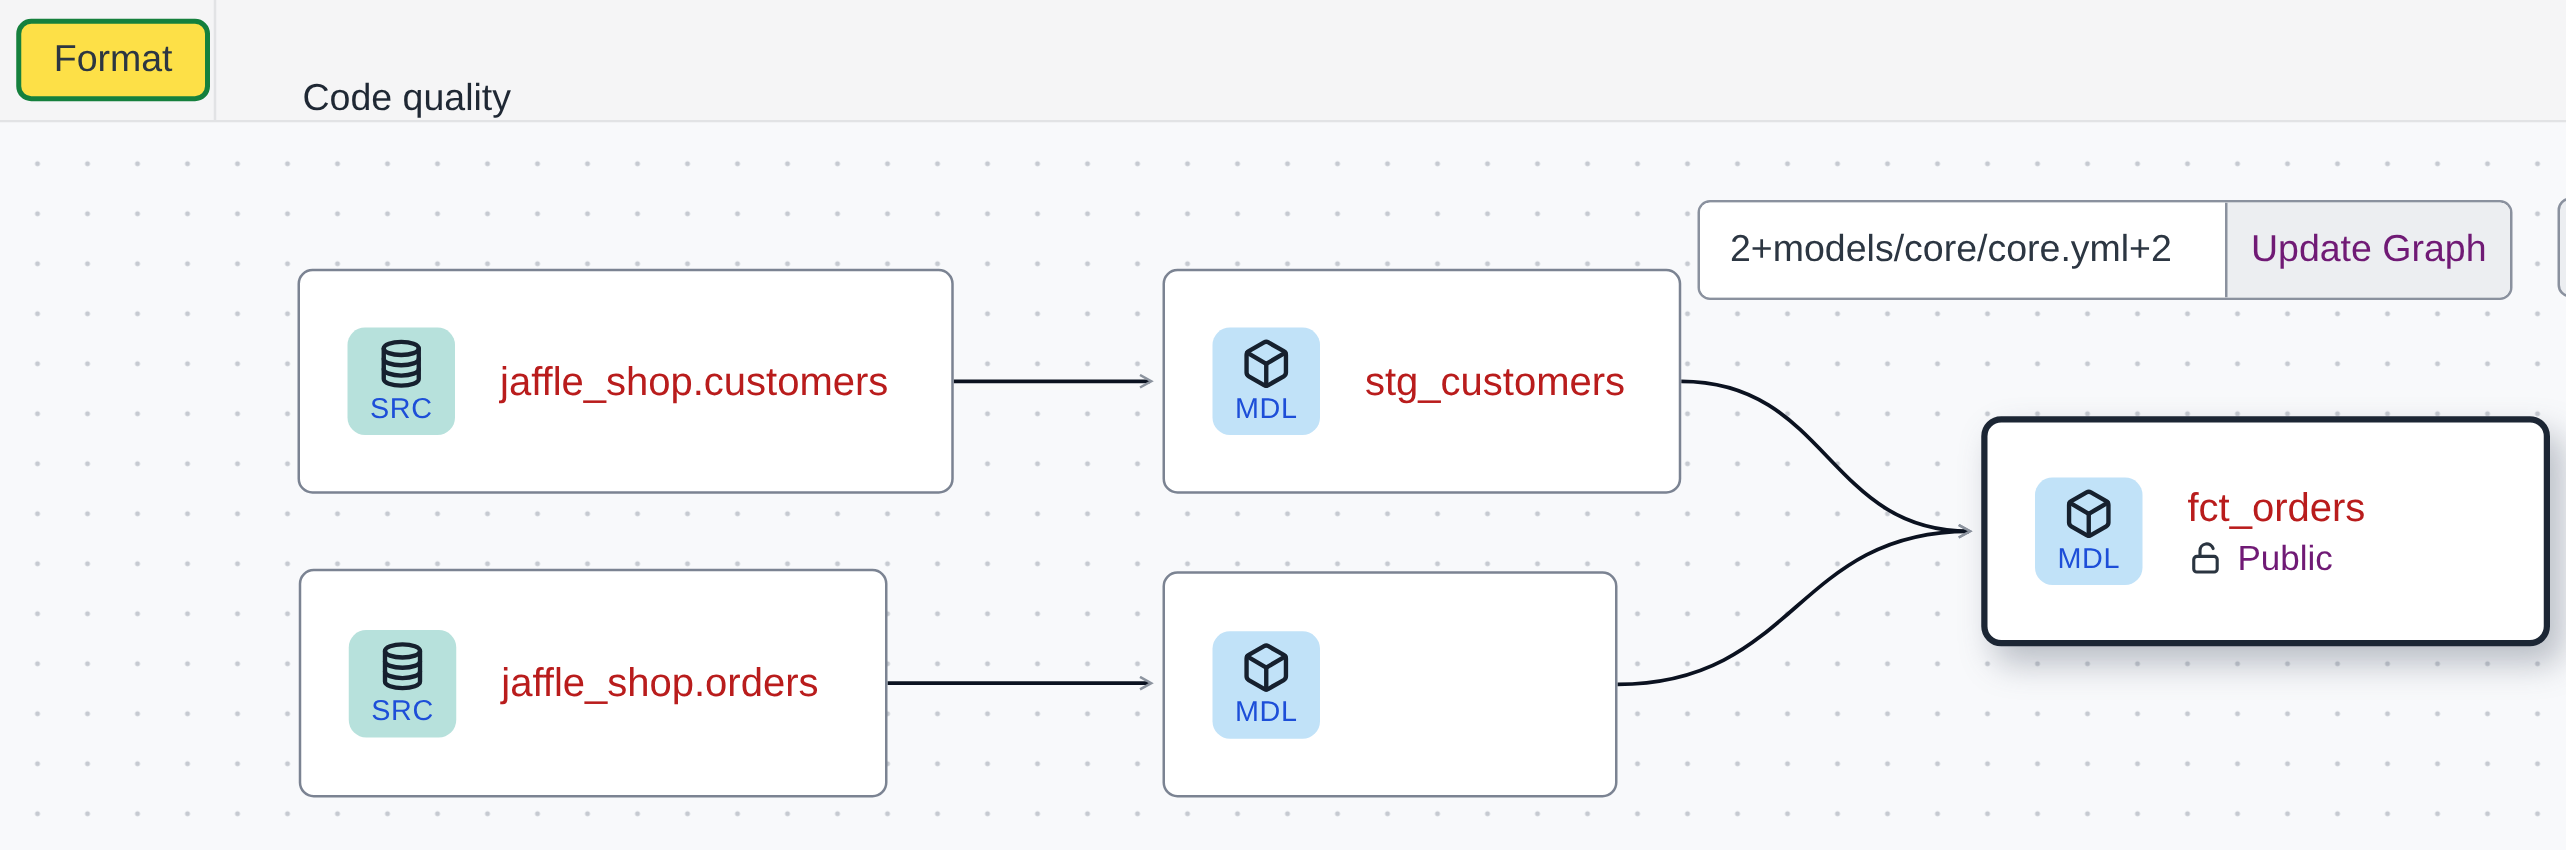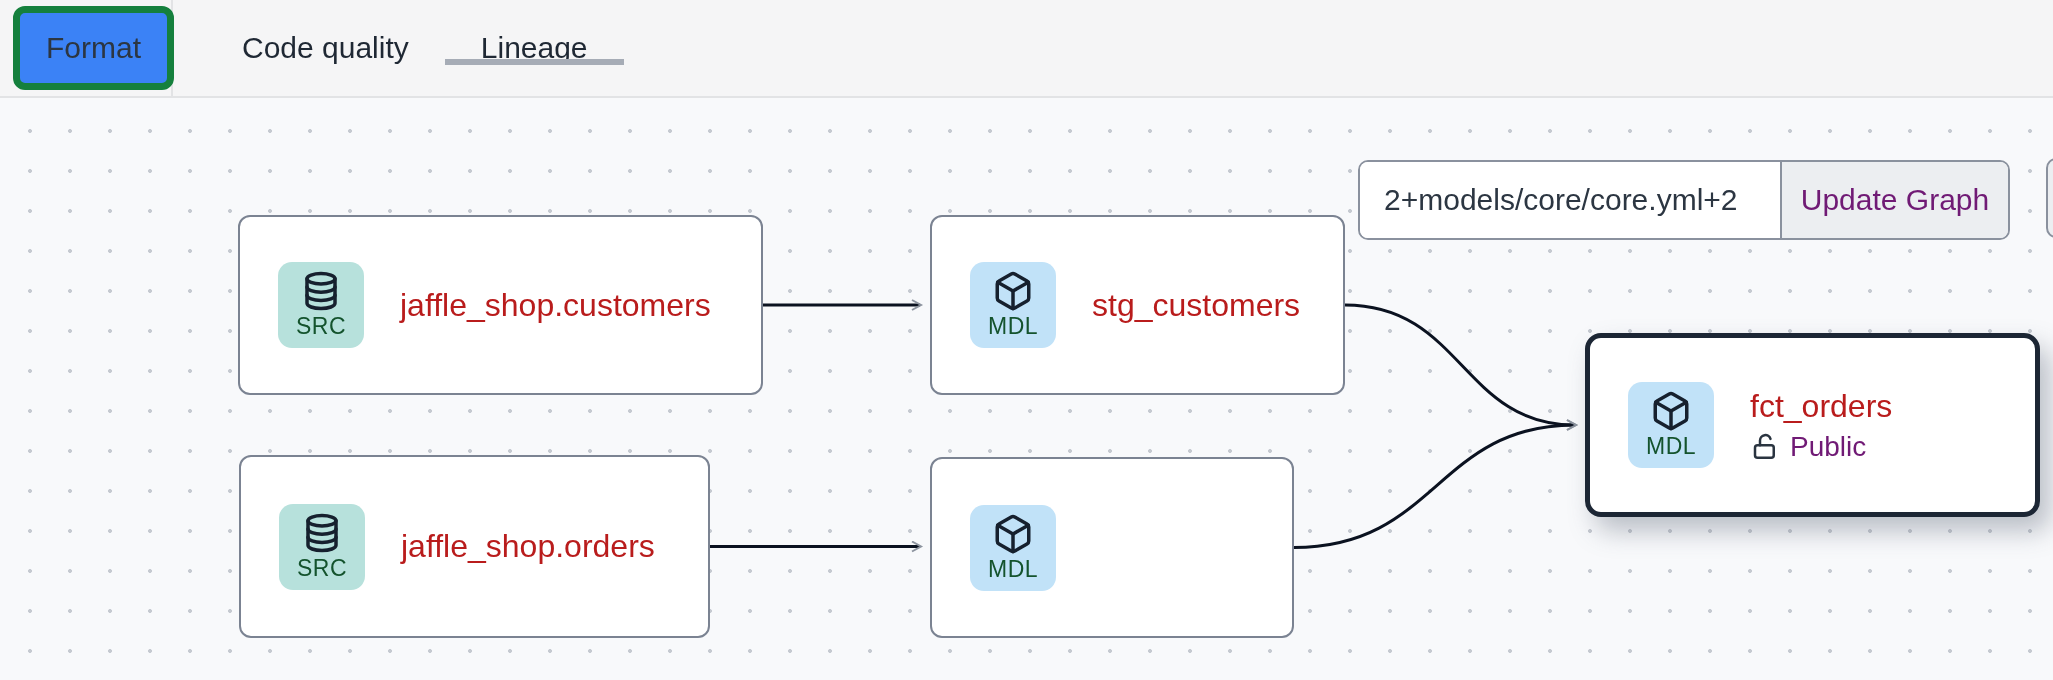--- a/index.html
+++ b/index.html
@@ -12,25 +12,25 @@
   .topbar{
     position:absolute;left:0;top:0;width:2053px;height:98px;
     background:#f5f5f6;border-bottom:2px solid #e2e3e5;
     display:flex;align-items:stretch;
   }
   .format-wrap{
     width:173px;flex:0 0 173px;display:flex;align-items:center;
     border-right:2px solid #e2e3e5;padding-left:13px;
   }
   .format-btn{
-    height:84px;padding:0 26px;background:#3b82f6;color:#2c3642;
-    border:7px solid #15803d;border-radius:12px;font-size:30px;
+    height:66px;padding:0 26px;background:#fde047;color:#2c3642;
+    border:4px solid #15803d;border-radius:12px;font-size:30px;
     font-family:"Liberation Sans", sans-serif;cursor:pointer;
   }
-  .tabs{display:flex;align-items:center;margin-left:33px;}
+  .tabs{display:flex;align-items:flex-end;margin-left:33px;}
   .tab{
     position:relative;display:flex;align-items:center;justify-content:center;
     padding:0 36px;font-size:30px;color:#1f2834;cursor:pointer;user-select:none;
   }
   .tab.active::after{
     content:"";position:absolute;left:0;right:0;bottom:0;height:6px;background:#a6acb6;
   }
   
   .canvas{
     position:absolute;left:0;top:98px;width:2053px;height:582px;
@@ -48,21 +48,21 @@
   }
   .node.selected{
     border:5px solid #1c2634;border-radius:16px;
     box-shadow:10px 14px 26px rgba(110,120,135,0.45);
   }
   .badge{
     width:86px;height:86px;border-radius:14px;flex:0 0 86px;
     display:flex;flex-direction:column;align-items:center;justify-content:center;
   }
   .badge svg{width:42px;height:42px;stroke:#16202e;fill:none;stroke-width:2;stroke-linecap:round;stroke-linejoin:round;}
-  .badge-label{font-size:23px;font-weight:500;color:#14532d;letter-spacing:0.5px;margin-top:1px;}
+  .badge-label{font-size:23px;font-weight:500;color:#1d4ed8;letter-spacing:0.5px;margin-top:1px;}
   .badge.src{background:#b7e1dc;}
   .badge.mdl{background:#c1e2f8;}
   .node-text{display:flex;flex-direction:column;justify-content:center;gap:6px;}
   .node-label{font-size:32px;color:#b91c1c;white-space:nowrap;}
   .node-access{display:flex;align-items:center;gap:10px;font-size:28px;color:#701a75;}
   .node-access svg{width:30px;height:30px;stroke:#2a3440;fill:none;stroke-width:2;stroke-linecap:round;stroke-linejoin:round;}
   
   .selector-group{
     position:absolute;left:1358px;top:62px;width:652px;height:80px;
     display:flex;border:2px solid #8a919e;border-radius:10px;overflow:hidden;
@@ -87,21 +87,20 @@
 <body>
 
 <div class="app">
 
   <header class="topbar">
     <div class="format-wrap">
       <button class="format-btn">Format</button>
     </div>
     <nav class="tabs" id="tabs">
         <div class="tab">Code quality</div>
-        <div class="tab active">Lineage</div>
       </nav>
   </header>
 
   <div class="canvas" id="canvas">
     <svg id="edges" viewBox="0 0 2053 582" xmlns="http://www.w3.org/2000/svg">
       <defs>
         <marker id="arrowhead" markerWidth="16" markerHeight="16" refX="9" refY="6" orient="auto" markerUnits="userSpaceOnUse">
           <path d="M1 1 L10 6 L1 11" fill="none" stroke="#8d949f" stroke-width="2"></path>
         </marker>
       </defs>

